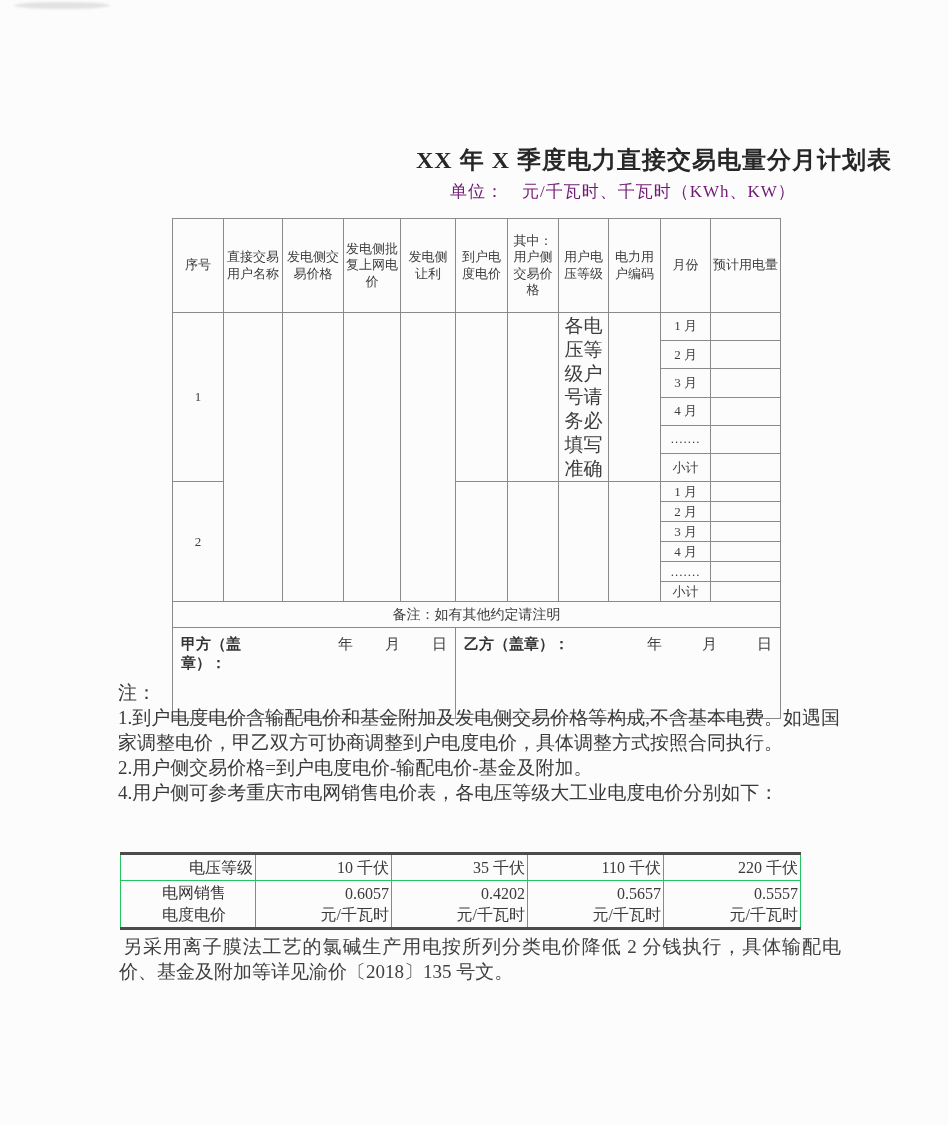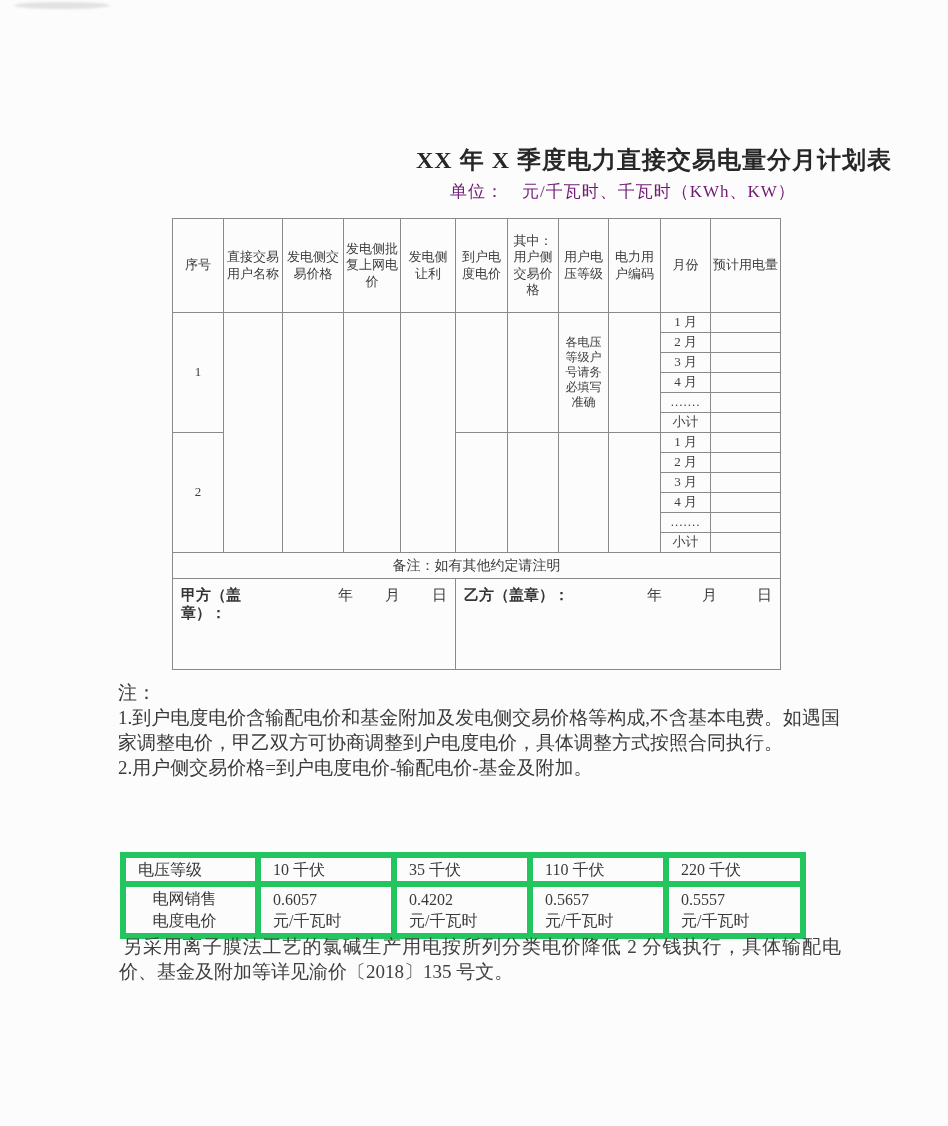--- a/index.html
+++ b/index.html
@@ -46,38 +46,38 @@
   td.sig-td{padding:0;vertical-align:top;}
   .sig-box{
     height:100%;min-height:85px;display:flex;flex-direction:row;
     justify-content:space-between;padding:4px 6px 6px 6px;box-sizing:border-box;
   }
   .sig-label{text-align:left;font-size:15px;font-weight:700;color:#343434;}
   .sig-date{display:flex;justify-content:center;font-size:15px;color:#3a3a3a;}
   .sig-date span{display:inline-block;}
   .sig-date.shift-a{padding-left:70px;gap:32px;}
   .sig-date.shift-b{padding-left:36px;gap:40px;}
-  .voltage-note{font-size:12px;line-height:1.55;}
+  .voltage-note{font-size:19px;line-height:1.55;}
 
   
   .notes{
     position:absolute;left:118px;top:680px;width:722px;
     font-size:19px;line-height:25px;color:#3a3a3a;text-align:justify;
   }
   .notes p{margin:0;}
 
   
   table.price{
     position:absolute;left:120px;top:852px;width:680px;
     border-collapse:collapse;table-layout:fixed;
     font-size:16px;color:#3a3a3a;
   }
   table.price td{
-    border:6px solid #22c55e;text-align:left;vertical-align:middle;
-    padding:1px 12px;line-height:21px;
+    border:1px solid #22c55e;text-align:right;vertical-align:middle;
+    padding:1px 2px;line-height:21px;
   }
   table.price{border-top:3px solid #4c4c4c;border-bottom:3px solid #4c4c4c;}
   tr.price-hdr{height:27px;}
   tr.price-val{height:45px;}
   .plabel{display:block;width:76px;margin:0 auto;line-height:22px;}
 
   .footer-note{
     position:absolute;left:119px;top:934px;width:722px;
     font-size:19px;line-height:25px;color:#404040;text-align:justify;
     text-indent:4px;
@@ -212,20 +212,21 @@
           </div>
         </td>
       </tr>
     </tbody>
   </table>
 
   <div class="notes">
     <p>注：</p>
     <p>1.到户电度电价含输配电价和基金附加及发电侧交易价格等构成,不含基本电费。如遇国家调整电价，甲乙双方可协商调整到户电度电价，具体调整方式按照合同执行。</p>
     <p>2.用户侧交易价格=到户电度电价-输配电价-基金及附加。</p>
+    <p>4.用户侧可参考重庆市电网销售电价表，各电压等级大工业电度电价分别如下：</p>
   </div>
 
   <table class="price">
     <colgroup>
       <col style="width:135px">
         <col style="width:136px">
         <col style="width:136px">
       <col style="width:136px">
         <col style="width:137px">
     </colgroup>

